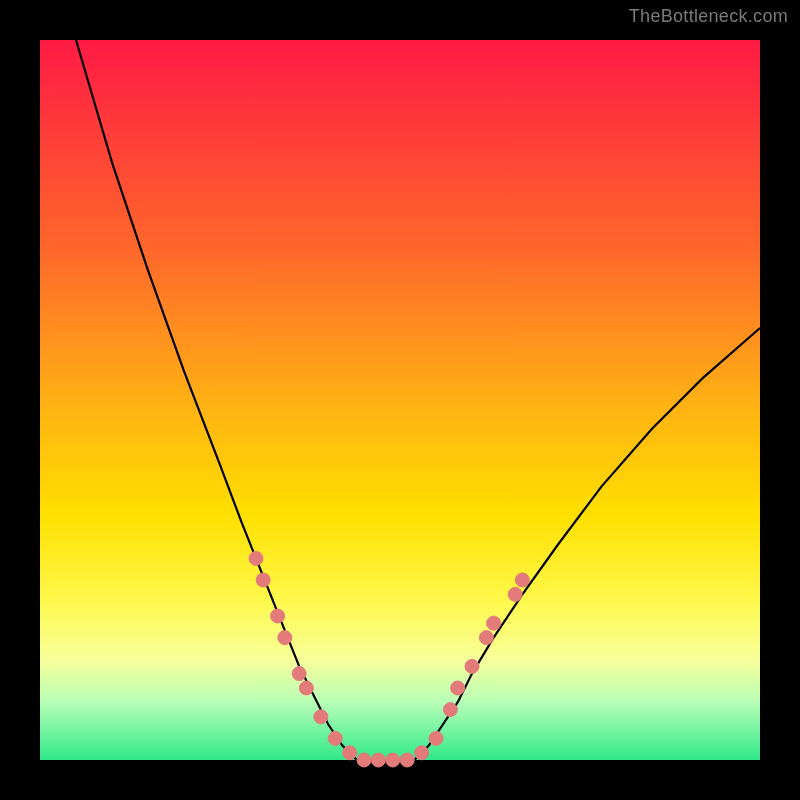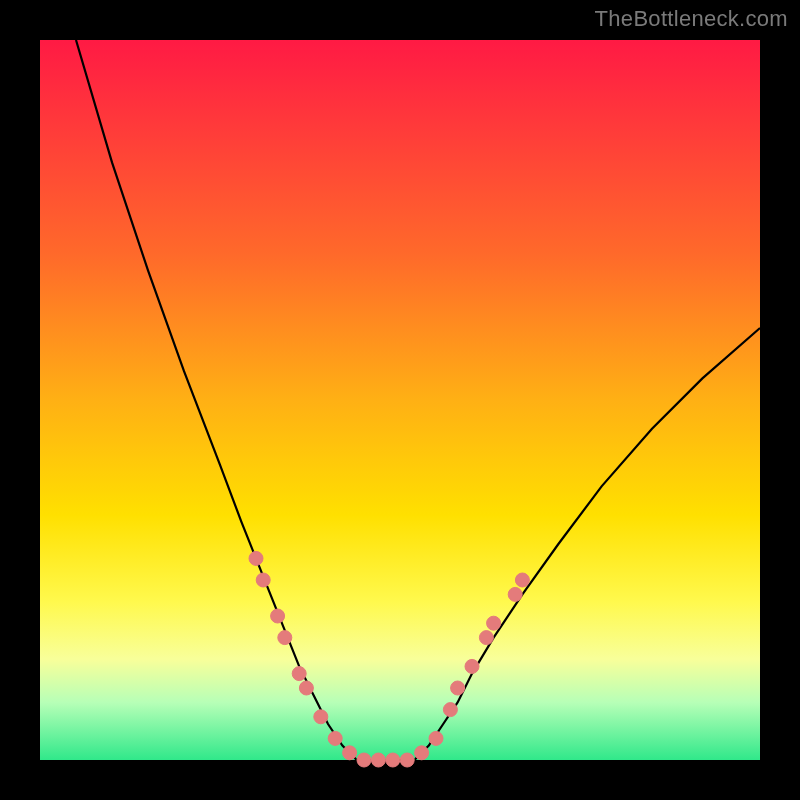--- a/index.html
+++ b/index.html
@@ -36,21 +36,21 @@
     #f8ff9a 86%,
     #b7ffb7 92%,
     #30e88a 100%
   );
 }
 .watermark {
   position: absolute;
   top: 6px;
   right: 12px;
   color: #7a7a7a;
-  font-size: 22px;
+  font-size: 18px;
   font-weight: 500;
   letter-spacing: 0.3px;
   user-select: none;
 }
 svg.overlay {
   position: absolute;
   left: 0;
   top: 0;
   width: 720px;
   height: 720px;

